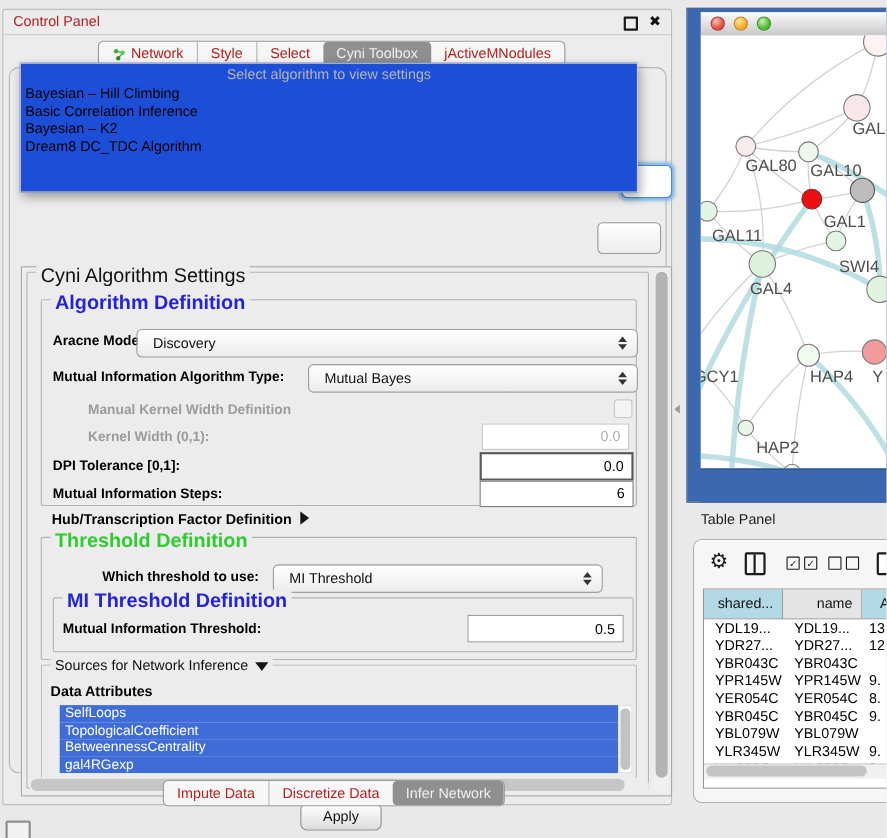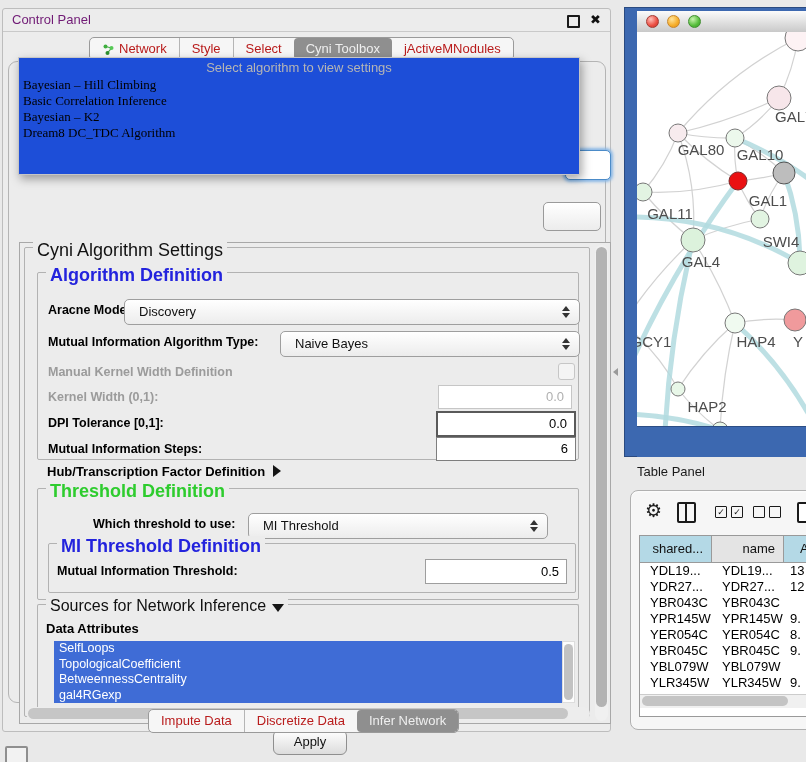--- a/index.html
+++ b/index.html
@@ -2,58 +2,58 @@
 <html><head>
 <meta charset="utf-8">
 <style>
   html,body{margin:0;padding:0;}
   body{font-family:"Liberation Sans","DejaVu Sans",sans-serif;}
   .screen{position:relative;width:806px;height:762px;background:#e9e9e9;overflow:hidden;}
 
   
   .cp{position:absolute;left:2px;top:8px;width:609px;height:724px;background:#ececec;border:1px solid #bdbdbd;border-radius:3px;box-sizing:border-box;}
   .cp-titlebar{position:absolute;left:0;top:0;right:0;height:22px;border-bottom:1px solid #c9c9c9;}
-  .cp-title{position:absolute;left:9px;top:0;line-height:22px;font-size:13px;color:#701a75;}
+  .cp-title{position:absolute;left:9px;top:0;line-height:22px;font-size:13px;color:#b91c1c;}
   .float-icon{position:absolute;right:30px;top:6px;width:9px;height:9px;border:2px solid #1a1a1a;border-radius:1px;}
   .close-icon{position:absolute;right:9px;top:3px;font-size:13px;font-weight:bold;color:#111;line-height:16px;}
 
   .tabbar{position:absolute;display:inline-flex;align-items:stretch;height:22px;border:1px solid #9a9a9a;border-radius:5px;background:#f6f6f6;overflow:hidden;}
   .tabbar-top{left:86px;top:28px;}
   .tabbar-bottom{left:145px;top:700px;}
   .tab{display:flex;align-items:center;gap:4px;padding:0 12px;font-size:13px;color:#b91c1c;line-height:22px;white-space:nowrap;}
   .tab:not(.selected)+.tab:not(.selected){border-left:1px solid #b5b5b5;}
   .tab.selected{background:#8f8f8f;color:#efefef;border-radius:4px;}
 
   .content-panel{position:absolute;left:5px;top:52px;width:598px;height:642px;border:1px solid #b4b4b4;border-radius:9px;background:#ececec;box-sizing:border-box;}
 
   
   .combo-frag1{position:absolute;left:556px;top:88px;width:44px;height:28px;border:1px solid #4b8bc8;border-radius:5px;background:#fff;box-shadow:0 0 3px 2px #8ab8e6;z-index:5;}
   .combo-frag2{position:absolute;left:534px;top:140px;width:56px;height:27px;border:1px solid #9a9a9a;border-radius:5px;background:linear-gradient(#fff,#ececec);z-index:5;}
 
   
   .dd-overlay{position:absolute;left:18px;top:57px;width:560px;height:116px;background:#1d4ed8;border:1px solid #c6c6c6;box-shadow:2px 4px 9px rgba(0,0,0,.35);z-index:50;}
   .dd-placeholder{position:absolute;left:0;right:0;top:2px;text-align:center;font-size:13px;color:#b5b5b5;}
-  .dd-items{position:absolute;left:2px;top:19px;right:2px;font-family:Liberation Serif, serif;}
+  .dd-items{position:absolute;left:2px;top:19px;right:2px;}
   .dd-item{font-size:13px;line-height:16px;color:#000;padding-left:2px;white-space:nowrap;}
   .dd-item.dd-selected{font-weight:bold;}
 
   
   .scrollpanel{position:absolute;left:10px;top:180px;width:592px;height:482px;border:1px solid #a8a8a8;background:#ececec;box-sizing:border-box;}
   .vscroll{position:absolute;right:2px;top:2px;width:13px;height:476px;background:#f0f0f0;border-radius:7px;}
   .vscroll-thumb{position:absolute;left:1px;right:1px;top:2px;height:460px;background:#b3b3b3;border-radius:6px;}
   .hscroll{position:absolute;left:6px;top:464px;width:564px;height:13px;background:#ededed;border-radius:7px;}
   .hscroll-thumb{position:absolute;left:2px;top:1px;width:540px;height:11px;background:#c6c6c6;border-radius:6px;}
 
   .fieldset{position:absolute;border:1px solid #b2b2b2;border-radius:2px;box-sizing:border-box;}
   .legend{position:absolute;top:-8px;left:8px;background:#ececec;padding:0 4px;font-size:18px;white-space:nowrap;color:#111;}
   .legend.blue{color:#2323dd;font-weight:bold;}
   .legend.green{color:#2ecc2e;font-weight:bold;}
 
   .lbl{position:absolute;font-size:12.5px;font-weight:bold;color:#000;white-space:nowrap;}
-  .lbl.gray{color:#9b9b9b;}
+  .lbl.gray{color:#9b9b9b;margin-left:32px;}
   .combo{position:absolute;border:1px solid #9e9e9e;border-radius:5px;background:linear-gradient(#ffffff,#ececec);font-size:13px;color:#111;box-sizing:border-box;}
   .combo .combo-text{position:absolute;left:14px;top:0;line-height:24px;}
   .stepper{position:absolute;right:9px;top:50%;transform:translateY(-50%);display:flex;flex-direction:column;gap:2px;}
   .stepper .up{width:0;height:0;border-left:4px solid transparent;border-right:4px solid transparent;border-bottom:5px solid #333;}
   .stepper .dn{width:0;height:0;border-left:4px solid transparent;border-right:4px solid transparent;border-top:5px solid #333;}
 
   .tfield{position:absolute;background:#fff;font-size:13px;color:#000;text-align:right;padding-right:7px;box-sizing:border-box;}
   .tfield.disabled{border:1px solid #c6c6c6;color:#b0b0b0;}
   .tfield.strong{border:2px solid #5a5a5a;}
   .tfield.norm{border:1px solid #7e7e7e;}
@@ -167,21 +167,21 @@
             <div class="combo" style="left:86px;top:26px;width:456px;height:26px;">
               <span class="combo-text">Discovery</span>
               <span class="stepper">
                   <span class="up"></span>
                   <span class="dn"></span>
                 </span>
             </div>
 
             <span class="lbl" style="left:10px;top:62px;">Mutual Information Algorithm Type:</span>
             <div class="combo" style="left:242px;top:58px;width:300px;height:26px;">
-              <span class="combo-text">Naive Bayes</span>
+              <span class="combo-text">Mutual Bayes</span>
               <span class="stepper">
                   <span class="up"></span>
                   <span class="dn"></span>
                 </span>
             </div>
 
             <span class="lbl gray" style="left:10px;top:92px;">Manual Kernel Width Definition</span>
             <span class="checkbox" style="left:520px;top:90px;"></span>
 
             <span class="lbl gray" style="left:10px;top:117px;">Kernel Width (0,1):</span>
@@ -209,21 +209,21 @@
             </div>
 
             <div class="fieldset" style="left:10px;top:54px;width:528px;height:50px;">
               <span class="legend blue">MI Threshold Definition</span>
               <span class="lbl" style="left:8px;top:20px;">Mutual Information Threshold:</span>
               <span class="tfield" style="right:8px;top:15px;width:142px;height:25px;line-height:23px;border:1px solid #9e9e9e;">0.5</span>
             </div>
           </div>
 
           <div class="fieldset" style="left:12px;top:356px;width:542px;height:114px;border-bottom:none;">
-            <span class="legend" style="font-size:16px;"><span>Sources for Network Inference</span><span class="tri-down"></span></span>
+            <span class="legend" style="font-size:13px;"><span>Sources for Network Inference</span><span class="tri-down"></span></span>
             <span class="lbl" style="left:8px;top:16px;font-size:13px;">Data Attributes</span>
             <div class="attr-list" style="left:16px;top:36px;width:508px;height:62px;">
                 <div class="attr-item">SelfLoops</div>
                 <div class="attr-item">TopologicalCoefficient</div>
                 <div class="attr-item">BetweennessCentrality</div>
                 <div class="attr-item">gal4RGexp</div>
               </div>
             <div class="list-vscroll" style="left:524px;top:36px;height:62px;">
                 <div class="t"></div>
               </div>

